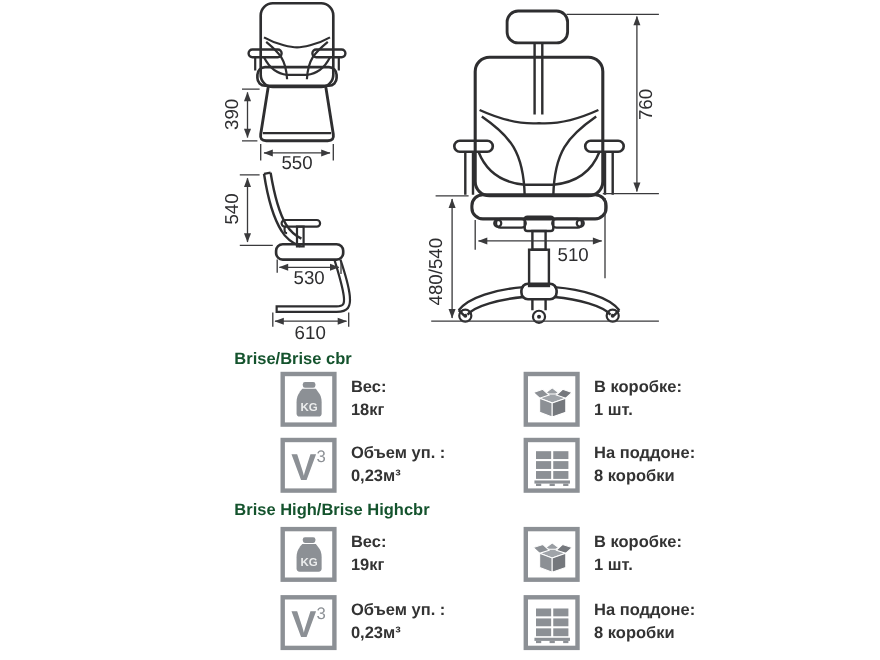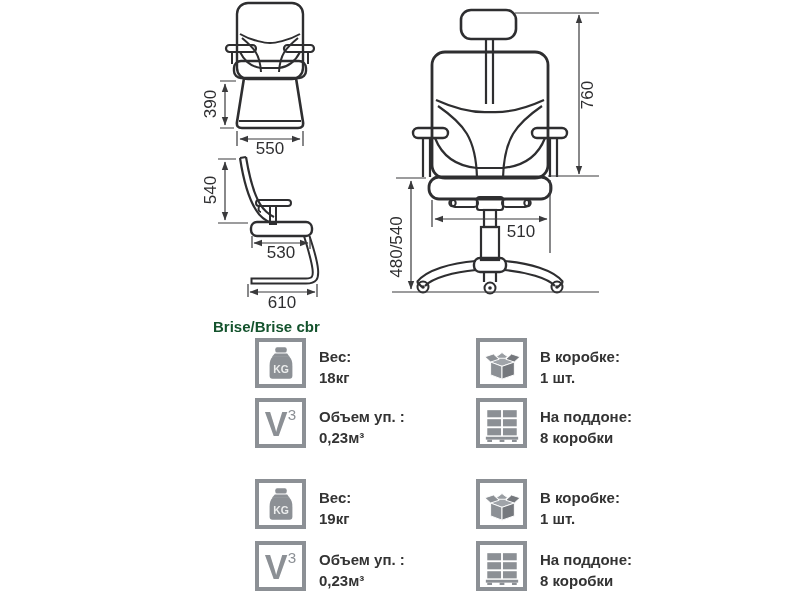--- a/index.html
+++ b/index.html
@@ -3,21 +3,21 @@
 <meta charset="utf-8">
 <style>
   html,body{margin:0;padding:0;background:#fff;}
   .canvas{position:relative;width:800px;height:600px;background:#fff;overflow:hidden;
           font-family:"Liberation Sans",sans-serif;}
   .diagram{position:absolute;left:180px;top:0;}
   .diagram .ln{stroke:#2e2e30;fill:none;}
   .diagram .dim{stroke:#3a3a3c;stroke-width:1.2;fill:none;}
   .diagram text{font:17px "Liberation Sans",sans-serif;fill:#2e2e30;}
   .sec-title{position:absolute;font:700 15px "Liberation Sans",sans-serif;color:#14532d;white-space:nowrap;}
-  .spec-item{position:absolute;display:flex;gap:13px;align-items:flex-end;padding-left:43px;}
+  .spec-item{position:absolute;display:flex;gap:13px;align-items:flex-start;padding-left:43px;}
   .icon-frame{width:51px;height:50px;border:4px solid #8c9095;box-sizing:border-box;
               display:flex;align-items:center;justify-content:center;background:#fff;flex:0 0 auto;}
   .icon-frame svg{width:38px;height:38px;display:block;}
   .spec-text{padding-top:3px;font:700 15px "Liberation Sans",sans-serif;color:#333;line-height:21px;white-space:nowrap;}
   .hidden-defs{position:absolute;width:0;height:0;overflow:hidden;}
 </style>
 </head>
 <body>
 
 <div class="canvas">
@@ -193,20 +193,21 @@
         <svg>
           <use href="#sym-pallet"></use>
         </svg>
       </div>
     <div class="spec-text">
       <div>На поддоне:</div>
       <div>8 коробки</div>
     </div>
   </div>
 
+  <div class="sec-title" style="left:213px;top:455px">Brise High/Brise Highcbr</div>
 
   <div class="spec-item" style="left:212px;top:479px">
     <div class="icon-frame">
         <svg>
           <use href="#sym-weight"></use>
         </svg>
       </div>
     <div class="spec-text">
       <div>Вес:</div>
       <div>19кг</div>

